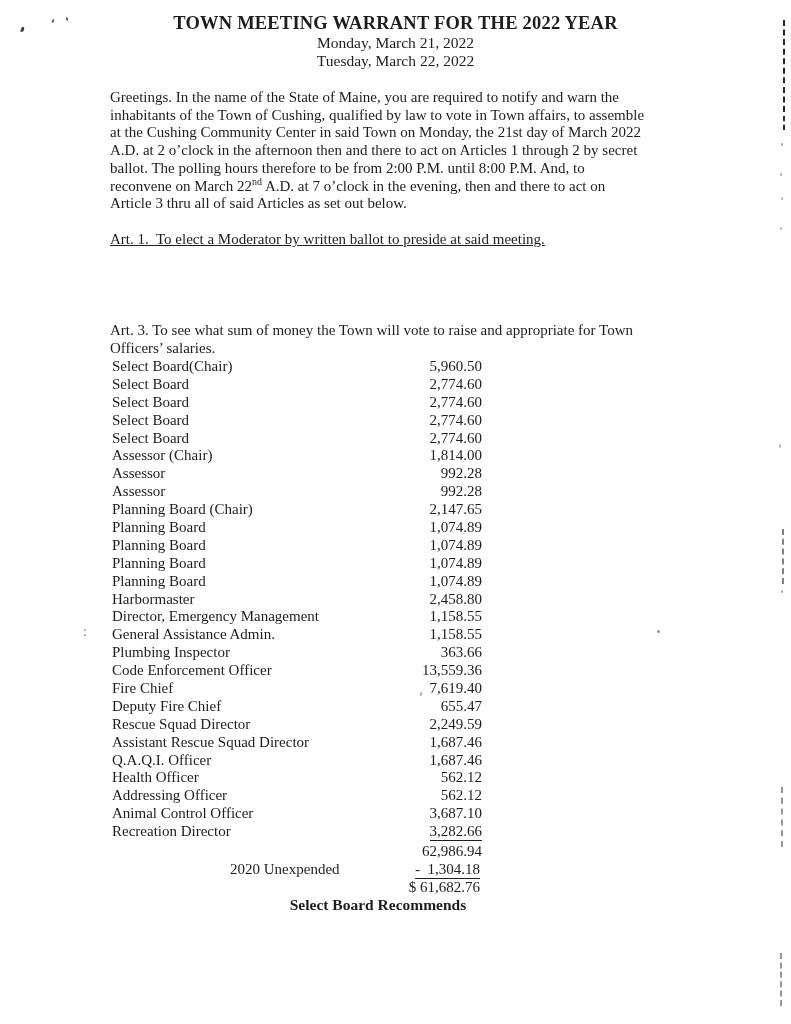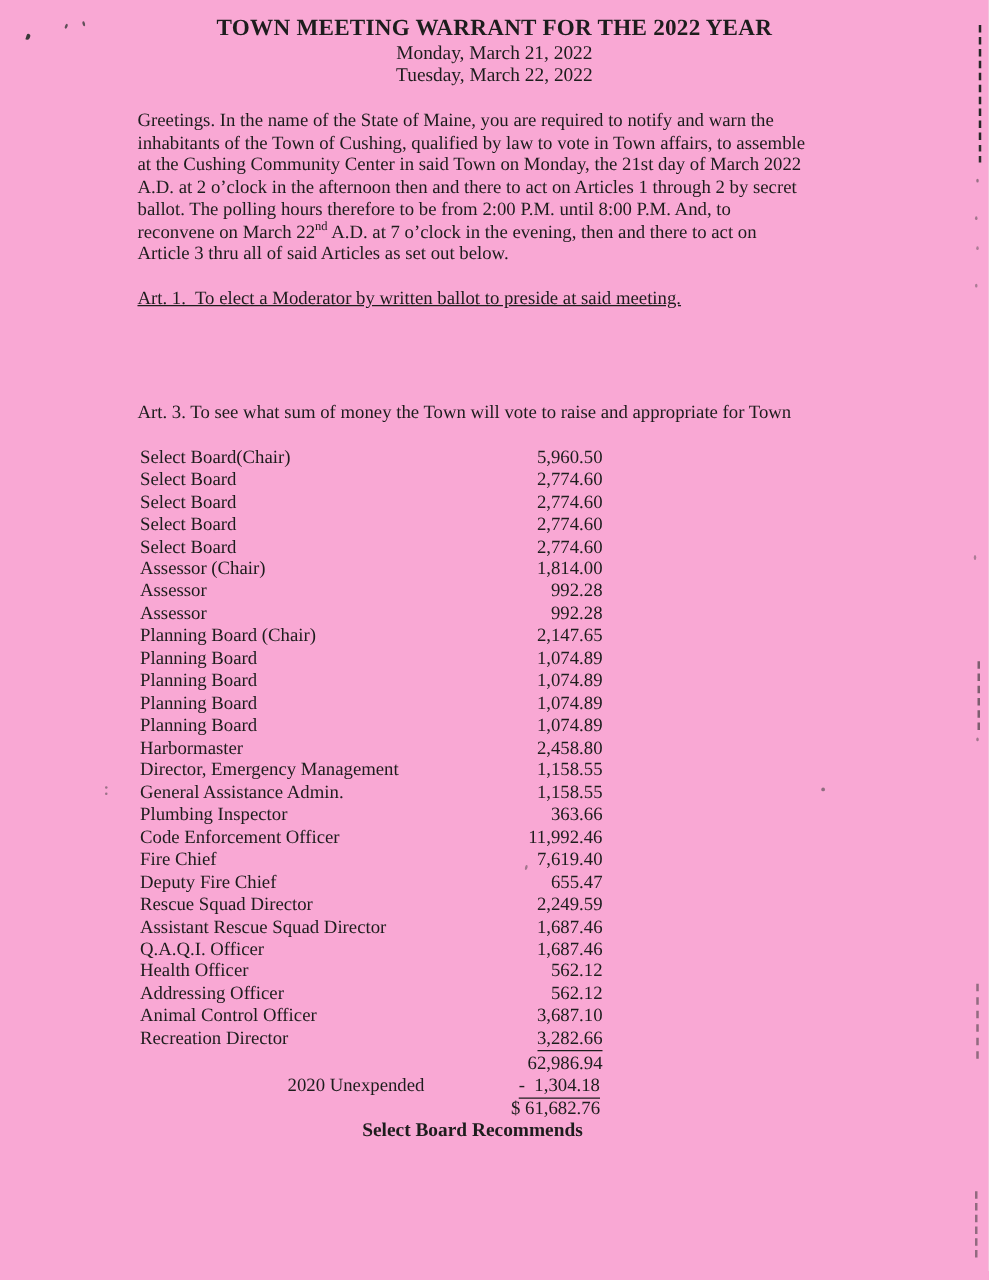--- a/index.html
+++ b/index.html
@@ -1,21 +1,21 @@
 <!DOCTYPE html>
 <html><head>
 <meta charset="utf-8">
 <style>
   html, body { margin: 0; padding: 0; background: #e8e8e8; }
   .page {
     position: relative;
     width: 791px;
     height: 1024px;
     margin: 0 auto;
-    background: #f9a8d4;
+    background: #ffffff;
     overflow: hidden;
     font-family: "Liberation Serif", "DejaVu Serif", serif;
     font-size: 15px;
     color: #1d1d1d;
     -webkit-font-smoothing: antialiased;
   }
   .header {
     position: absolute;
     top: 13px; left: 0; width: 100%;
     text-align: center;
@@ -101,20 +101,21 @@
 
   <div class="article article-1">
     <div class="line">Art. 1.  To elect a Moderator by written ballot to preside at said meeting.</div>
   </div>
 
   <div class="article article-2">
   </div>
 
   <div class="article article-3">
     <div class="line">Art. 3. To see what sum of money the Town will vote to raise and appropriate for Town</div>
+    <div class="line">Officers’ salaries.</div>
   </div>
 
   <div class="salary-rows">
       <div class="salary-row">
       <span class="pos">Select Board(Chair)</span>
       <span class="amt">5,960.50</span>
     </div>
       <div class="salary-row">
       <span class="pos">Select Board</span>
       <span class="amt">2,774.60</span>
@@ -174,21 +175,21 @@
       <div class="salary-row">
       <span class="pos">General Assistance Admin.</span>
       <span class="amt">1,158.55</span>
     </div>
       <div class="salary-row">
       <span class="pos">Plumbing Inspector</span>
       <span class="amt">363.66</span>
     </div>
       <div class="salary-row">
       <span class="pos">Code Enforcement Officer</span>
-      <span class="amt">11,992.46</span>
+      <span class="amt">13,559.36</span>
     </div>
       <div class="salary-row">
       <span class="pos">Fire Chief</span>
       <span class="amt">7,619.40</span>
     </div>
       <div class="salary-row">
       <span class="pos">Deputy Fire Chief</span>
       <span class="amt">655.47</span>
     </div>
       <div class="salary-row">

